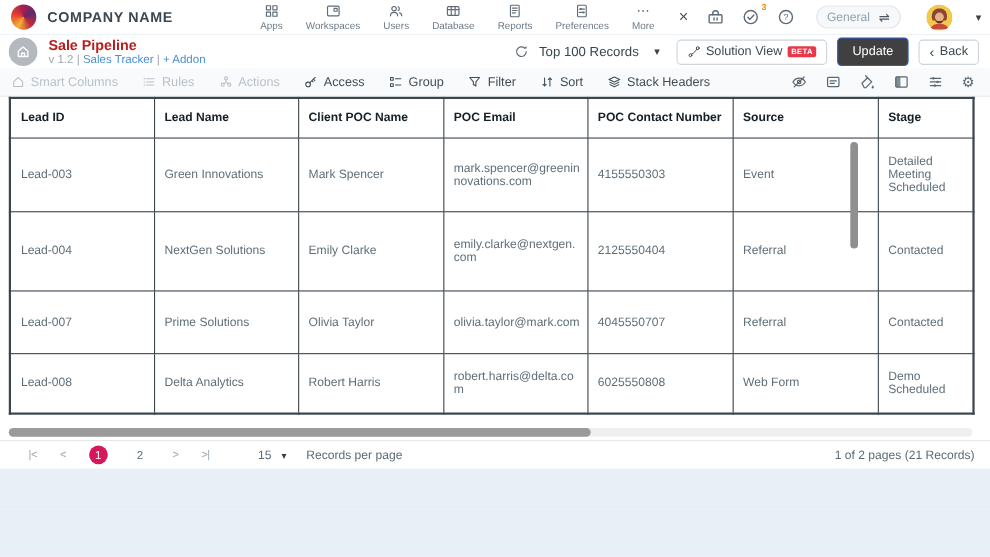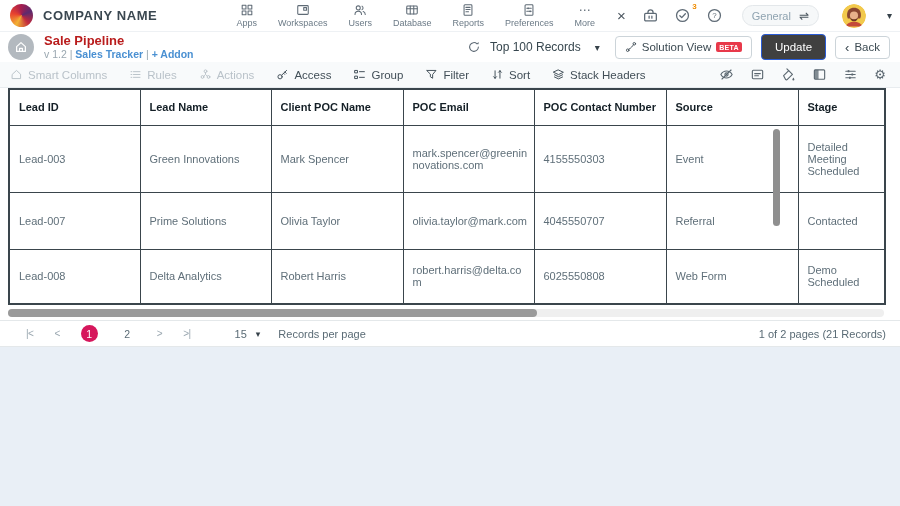--- a/index.html
+++ b/index.html
@@ -31,21 +31,21 @@
   .avatar { width:24px; height:24px; border-radius:50%; overflow:hidden; margin-left:8px; }
   .caret { font-size:10px; color:#37424a; margin-left:6px; }
 
   
   .viewbar { height:30px; display:flex; align-items:center; padding:0 10px 0 8px; background:#fff; }
   .home-circle { width:26px; height:26px; border-radius:50%; background:#b3b9bf;
     display:flex; align-items:center; justify-content:center; color:#fff; }
   .title-block { margin-left:10px; line-height:1.1; }
   .view-title { font-size:13px; font-weight:bold; color:#b91c1c; }
   .view-sub { font-size:10.5px; color:#9aa7b0; margin-top:1px; }
-  .view-sub a { color:#4a90d2; text-decoration:none;font-weight:bold; }
+  .view-sub a { color:#4a90d2; text-decoration:none; }
   .right-ctl { margin-left:auto; display:flex; align-items:center; gap:9px; }
   .refresh { color:#5f6b76; }
   .records-dd { display:flex; align-items:center; gap:14px; font-size:12px; color:#37474f; cursor:pointer; margin-right:6px; }
   .records-dd .caret { margin:0; }
   .btn { height:23px; display:flex; align-items:center; gap:5px; border-radius:4px;
     font-size:11.5px; padding:0 9px; cursor:pointer; background:#fff;
     border:1px solid #ccd4d9; color:#3c4a52; }
   .btn.primary { background:#404040; border-color:#2a5cd6; color:#fff; padding:12px 13px; }
   .beta { font-size:7px; font-weight:bold; color:#fff; background:#e8394a;
     padding:1.5px 3px; border-radius:2px; letter-spacing:.3px; }
@@ -54,21 +54,21 @@
   
   .toolbar { height:26px; display:flex; align-items:center; gap:22px; padding:0 14px 0 10px;
     background:#f8fafb; border-bottom:1px solid #e8ecef; }
   .tool { display:flex; align-items:flex-end; gap:5px; font-size:11.5px; color:#414e57; cursor:pointer; }
   .tool.disabled { color:#b9c2c9; }
   .tool-icons { margin-left:auto; display:flex; align-items:center; gap:16px; color:#5b6770; }
   .tool-icons .ic { cursor:pointer; }
   .gear-glyph { font-size:13px; line-height:1; cursor:pointer; }
 
   
-  .table-wrap { position:relative; margin:0 0 4px 8px; width:774px; }
+  .table-wrap { position:relative; margin:0 0 12px 8px; width:774px; }
   table { width:876px; border-collapse:collapse; table-layout:fixed; background:#fff; }
   table, th, td { border:1px solid #3a454c; }
   table { border-width:2px; }
   th { height:36px; font-size:11px; font-weight:600; color:#141f26; text-align:left;
     padding:2px 6px 2px 9px; vertical-align:middle; background:#fff; }
   td { font-size:11px; color:#5f6f79; padding:2px 6px 2px 9px; vertical-align:middle;
     word-wrap:break-word; overflow-wrap:break-word; background:#fff; }
   tr.r0 td { height:67px; } tr.r1 td { height:72px; } tr.r2 td { height:55px; }
   tr.r3 td { height:57px; } tr.r4 td { height:55px; }
   .vscroll { position:absolute; right:2px; top:41px; width:7px; height:97px;
@@ -385,20 +385,29 @@
       <tbody>
           <tr class="r0">
             <td>Lead-003</td>
             <td>Green Innovations</td>
             <td>Mark Spencer</td>
             <td>mark.spencer@greeninnovations.com</td>
             <td>4155550303</td>
             <td>Event</td>
             <td>Detailed Meeting Scheduled</td>
           </tr>
+          <tr class="r1">
+            <td>Lead-004</td>
+            <td>NextGen Solutions</td>
+            <td>Emily Clarke</td>
+            <td>emily.clarke@nextgen.com</td>
+            <td>2125550404</td>
+            <td>Referral</td>
+            <td>Contacted</td>
+          </tr>
           <tr class="r3">
             <td>Lead-007</td>
             <td>Prime Solutions</td>
             <td>Olivia Taylor</td>
             <td>olivia.taylor@mark.com</td>
             <td>4045550707</td>
             <td>Referral</td>
             <td>Contacted</td>
           </tr>
           <tr class="r4">

